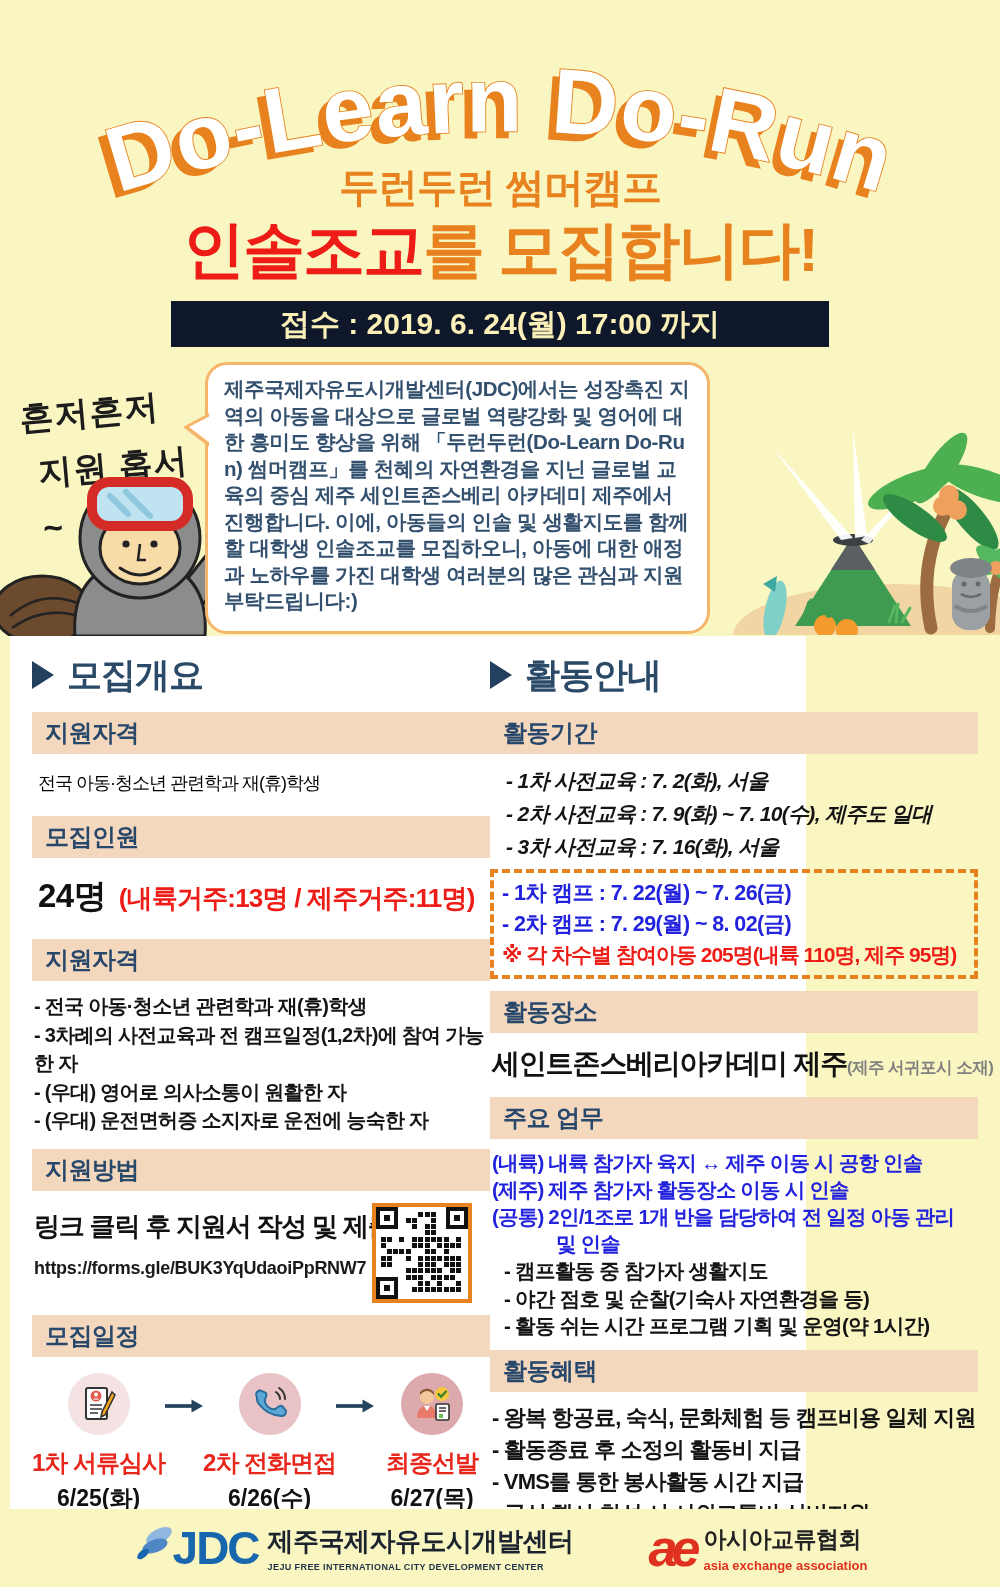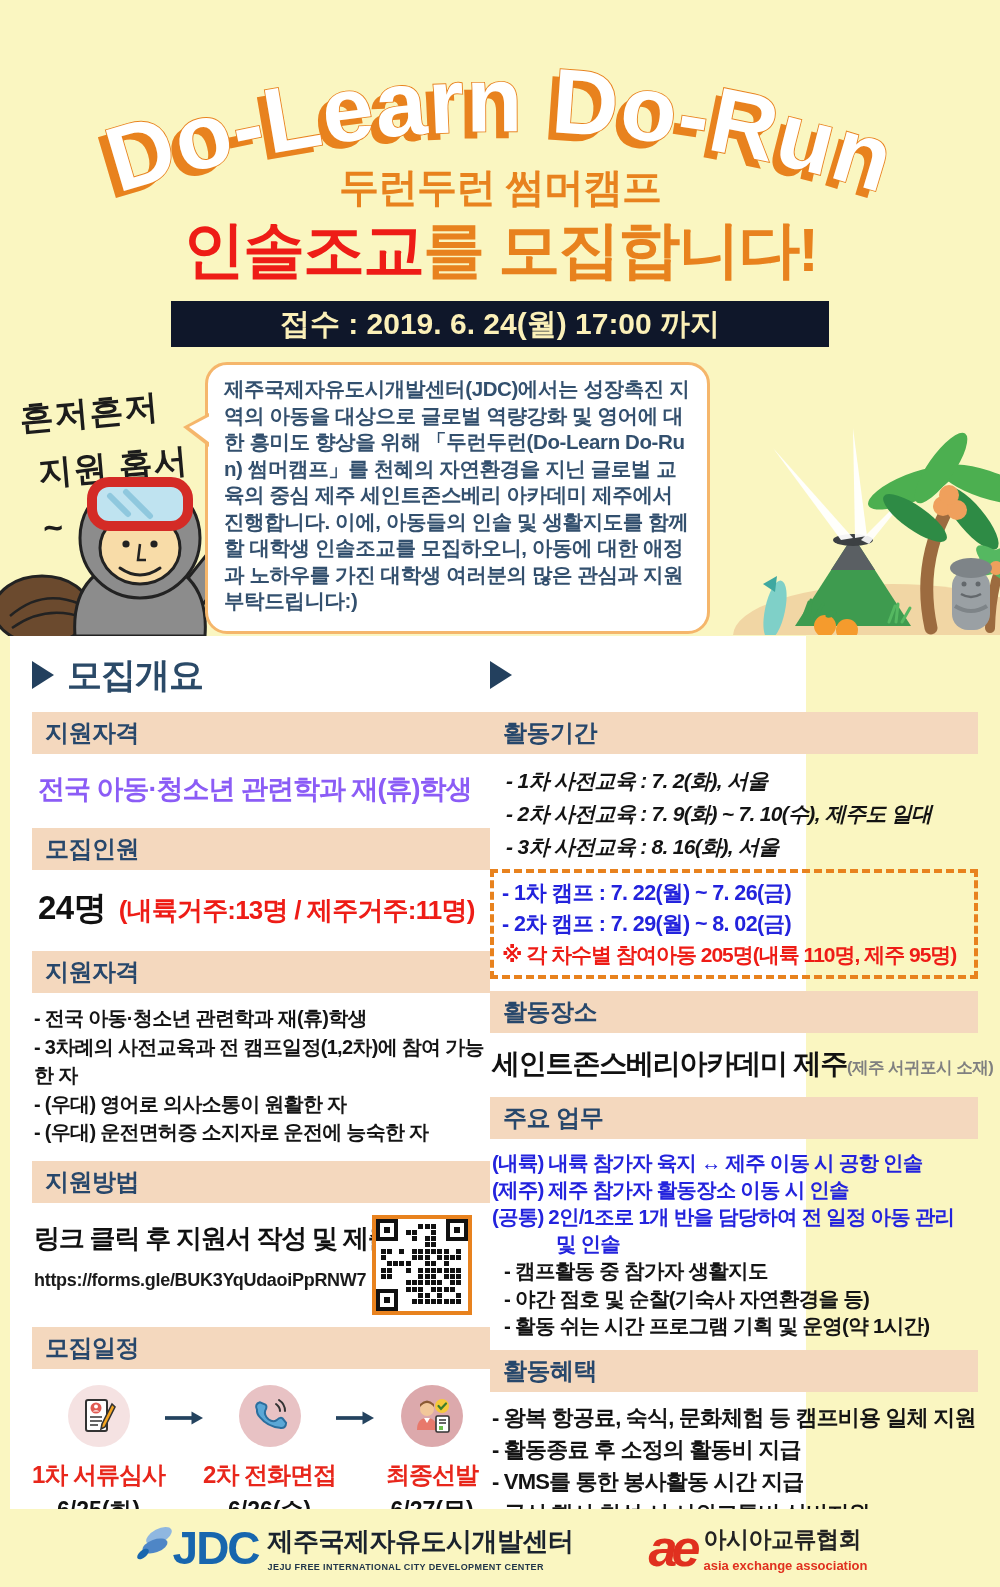--- a/index.html
+++ b/index.html
@@ -35,21 +35,21 @@
   .col-left{left:22px;width:458px;}
   .col-right{left:480px;width:488px;}
   .sec-title{display:flex;align-items:center;gap:13px;font-size:35px;font-weight:800;color:#2B4A68;
     letter-spacing:-1px;height:46px;}
   .tri{width:0;height:0;border-top:14px solid transparent;border-bottom:14px solid transparent;
     border-left:22px solid #23405E;display:inline-block;}
   .bar{background:#F4D8BE;color:#27476B;font-weight:800;font-size:24px;padding:5px 13px;
     letter-spacing:-0.5px;}
   .nowrap{white-space:nowrap;}
   
-  .body-big{font-size:27px;font-weight:700;color:#8b5cf6;letter-spacing:-1px;margin:17px 0 21px 6px;}
+  .body-big{font-size:18px;font-weight:400;color:#000000;letter-spacing:-1px;margin:17px 0 21px 6px;}
   .capacity{margin:16px 0 20px 6px;white-space:nowrap;}
   .capacity .count{font-size:33px;font-weight:700;color:#111;letter-spacing:-0.5px;}
   .capacity .detail{font-size:26px;font-weight:700;color:#EE1C16;letter-spacing:-0.8px;margin-left:8px;}
   .bullets{margin:11px 0 14px 2px;}
   .bullets div{font-size:20px;font-weight:600;color:#141414;line-height:28.5px;letter-spacing:-0.7px;}
   .apply-row{display:flex;align-items:flex-start;margin:12px 0 12px 2px;}
   .apply-txt{width:330px;padding-top:6px;}
   .apply-main{font-size:26px;font-weight:700;letter-spacing:-1.2px;color:#111;}
   .apply-url{font-size:18px;font-weight:700;color:#1a1a1a;margin-top:14px;letter-spacing:-0.3px;}
   .qr{position:relative;width:92px;height:92px;border:4px solid #E8821E;background:#fff;margin-left:8px;}
@@ -374,27 +374,28 @@
       </div>
       <div class="notes">
         <div>★ 진행상황에 따라 일정이 변경될 수 있습니다.</div>
         <div>★ 1차 서류심사 및 2차 전화면접 결과는 개별통보 될 예정입니다.</div>
       </div>
     </div>
 
     <div class="col col-right">
       <div class="sec-title">
         <span class="tri"></span>
+        <span>활동안내</span>
       </div>
 
       <div class="bar" style="margin-top:14px;">활동기간</div>
       <div class="period-items">
         <div>- 1차 사전교육 : 7. 2(화), 서울</div>
         <div>- 2차 사전교육 : 7. 9(화) ~ 7. 10(수), 제주도 일대</div>
-        <div>- 3차 사전교육 : 8. 16(화), 서울</div>
+        <div>- 3차 사전교육 : 7. 16(화), 서울</div>
       </div>
       <div class="camp-box">
         <div class="camp">- 1차 캠프 : 7. 22(월) ~ 7. 26(금)</div>
         <div class="camp">- 2차 캠프 : 7. 29(월) ~ 8. 02(금)</div>
         <div class="camp-note">※ 각 차수별 참여아동 205명(내륙 110명, 제주 95명)</div>
       </div>
 
       <div class="bar">활동장소</div>
       <div class="place-line">
         <span class="place-name">세인트존스베리아카데미 제주</span><span class="place-sub">(제주 서귀포시 소재)</span>

